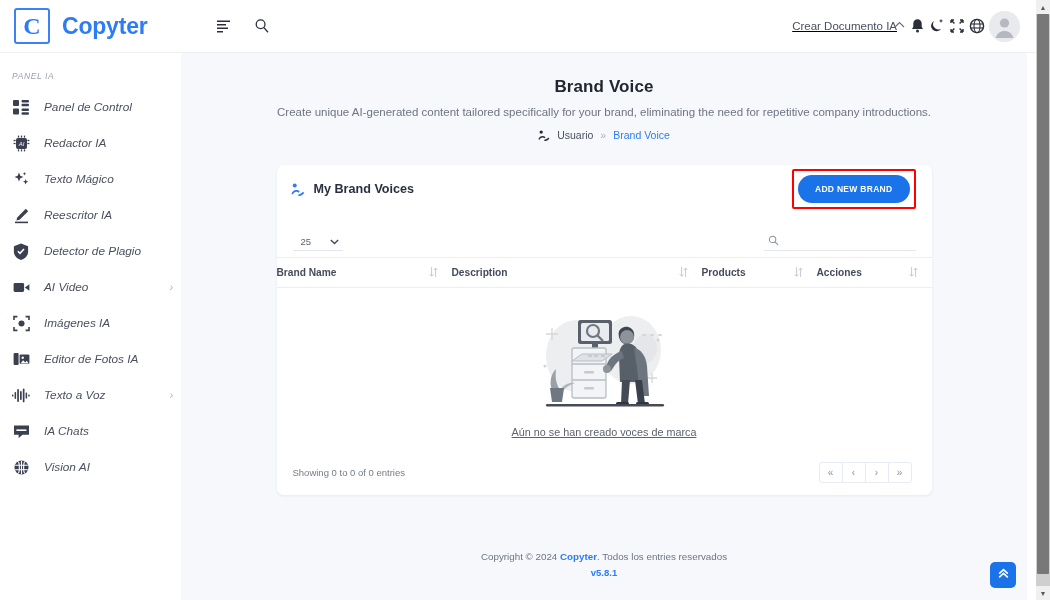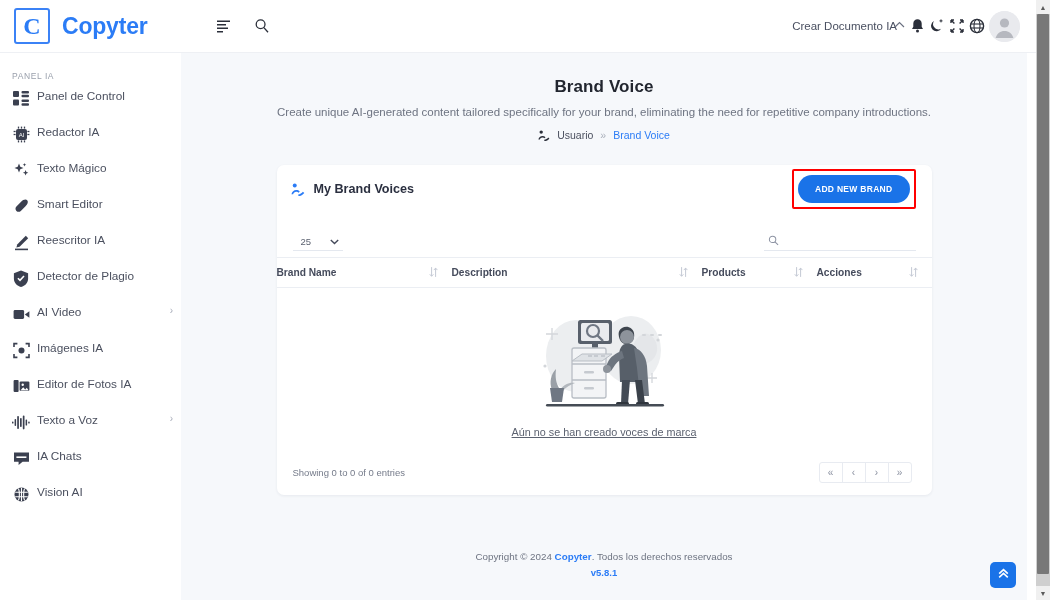--- a/index.html
+++ b/index.html
@@ -46,20 +46,21 @@
     letter-spacing: -0.2px;
   }
   .header-left-icons {
     display: flex; align-items: center; gap: 22px;
     margin-left: 26px;
   }
   .hicon { color: #2b2f3a; display: flex; align-items: center; cursor: pointer; }
   .header-right {
     margin-left: auto; display: flex; align-items: center; gap: 4px;
     padding-right: 16px;
+    text-decoration: underline;
   }
   .create-doc {
     font-size: 11.5px; color: #4a5061;
   }
   .chev-up { color: #6a7080; font-size: 11px; margin-left: -8px; }
   .avatar {
     width: 31px; height: 31px; border-radius: 50%;
     background: #e9eaee;
     display: flex; align-items: center; justify-content: center;
     overflow: hidden;
@@ -67,29 +68,30 @@
   .avatar-wrap { position: relative; width:31px; height:31px; display:flex; align-items:center; justify-content:center; }
 
   
   .sidebar {
     position: absolute; top: 53px; left: 0;
     width: 190px; height: 547px;
     background: #ffffff;
     border-right: 5px solid #14532d;
     overflow: hidden;
     padding-top: 12px;
+    font-style: italic;
   }
   .side-section-title {
     font-size: 8.5px; color: #9aa0ac; letter-spacing: 0.6px;
     padding: 6px 0 8px 12px; font-weight: normal;
   }
   .side-item {
-    display: flex; 
+    display: flex; align-items: center;
     height: 36px; padding: 0 12px 0 12px;
-    cursor: pointer; gap: 7px;
+    cursor: pointer; gap: 14px;
     position: relative;
   }
   .side-ic {
     width: 18px; height: 18px; flex: 0 0 18px;
     display: flex; align-items: center; justify-content: center;
     color: #3b4050;
   }
   .side-label { font-size: 11.8px; color: #4b505f; }
   .side-chev {
     margin-left: auto; color: #a9aeba; font-size: 10px;
@@ -397,28 +399,20 @@
       <span class="side-ic">
         <svg width="17" height="17" viewBox="0 0 17 17">
             <path d="M6 1.5l1.3 3.2 3.2 1.3-3.2 1.3L6 10.5 4.7 7.3 1.5 6l3.2-1.3z" fill="currentColor"></path>
             <path d="M12.6 8l.8 1.9 1.9.8-1.9.8-.8 1.9-.8-1.9-1.9-.8 1.9-.8z" fill="currentColor"></path>
             <path d="M11.5 1l.5 1.3 1.3.5-1.3.5-.5 1.3-.5-1.3-1.3-.5 1.3-.5z" fill="currentColor"></path>
           </svg>
       </span>
       <span class="side-label">Texto Mágico</span>
     </div>
 
-    <div class="side-item">
-      <span class="side-ic">
-        <svg width="17" height="17" viewBox="0 0 17 17">
-            <path d="M14.4 2.4c-1.6-1.6-4.3-.6-6.3 1.4L3.4 8.5c-1.2 1.2-1.2 3.2 0 4.4s3.2 1.2 4.4 0l4.7-4.7c2-2 3-4.2 1.9-5.8z" fill="currentColor"></path>
-          </svg>
-      </span>
-      <span class="side-label">Smart Editor</span>
-    </div>
 
     <div class="side-item">
       <span class="side-ic">
         <svg width="17" height="17" viewBox="0 0 17 17">
             <path d="M12.8 1.8l2.4 2.4-8.6 8.6-3.2.8.8-3.2z" fill="currentColor"></path>
             <rect x="2" y="14.6" width="13" height="1.6" fill="currentColor"></rect>
           </svg>
       </span>
       <span class="side-label">Reescritor IA</span>
     </div>
@@ -681,21 +675,21 @@
         <div class="pager">
           <div class="pg">«</div>
           <div class="pg">‹</div>
           <div class="pg">›</div>
           <div class="pg">»</div>
         </div>
       </div>
     </div>
 
     <div class="page-footer">
-      <div class="fcopy"><span>Copyright © 2024 </span><b>Copyter</b><span>. Todos los derechos reservados</span></div>
+      <div class="fcopy"><span>Copyright © 2024 </span><b>Copyter</b><span>. Todos los entries reservados</span></div>
       <div class="fver">v5.8.1</div>
     </div>
 
     <div class="to-top">
       <span>
         <svg width="13" height="13" viewBox="0 0 13 13">
             <polyline points="2.2,6.6 6.5,2.6 10.8,6.6" fill="none" stroke="#fff" stroke-width="1.6"></polyline>
             <polyline points="2.2,10.4 6.5,6.4 10.8,10.4" fill="none" stroke="#fff" stroke-width="1.6"></polyline>
           </svg>
       </span>

